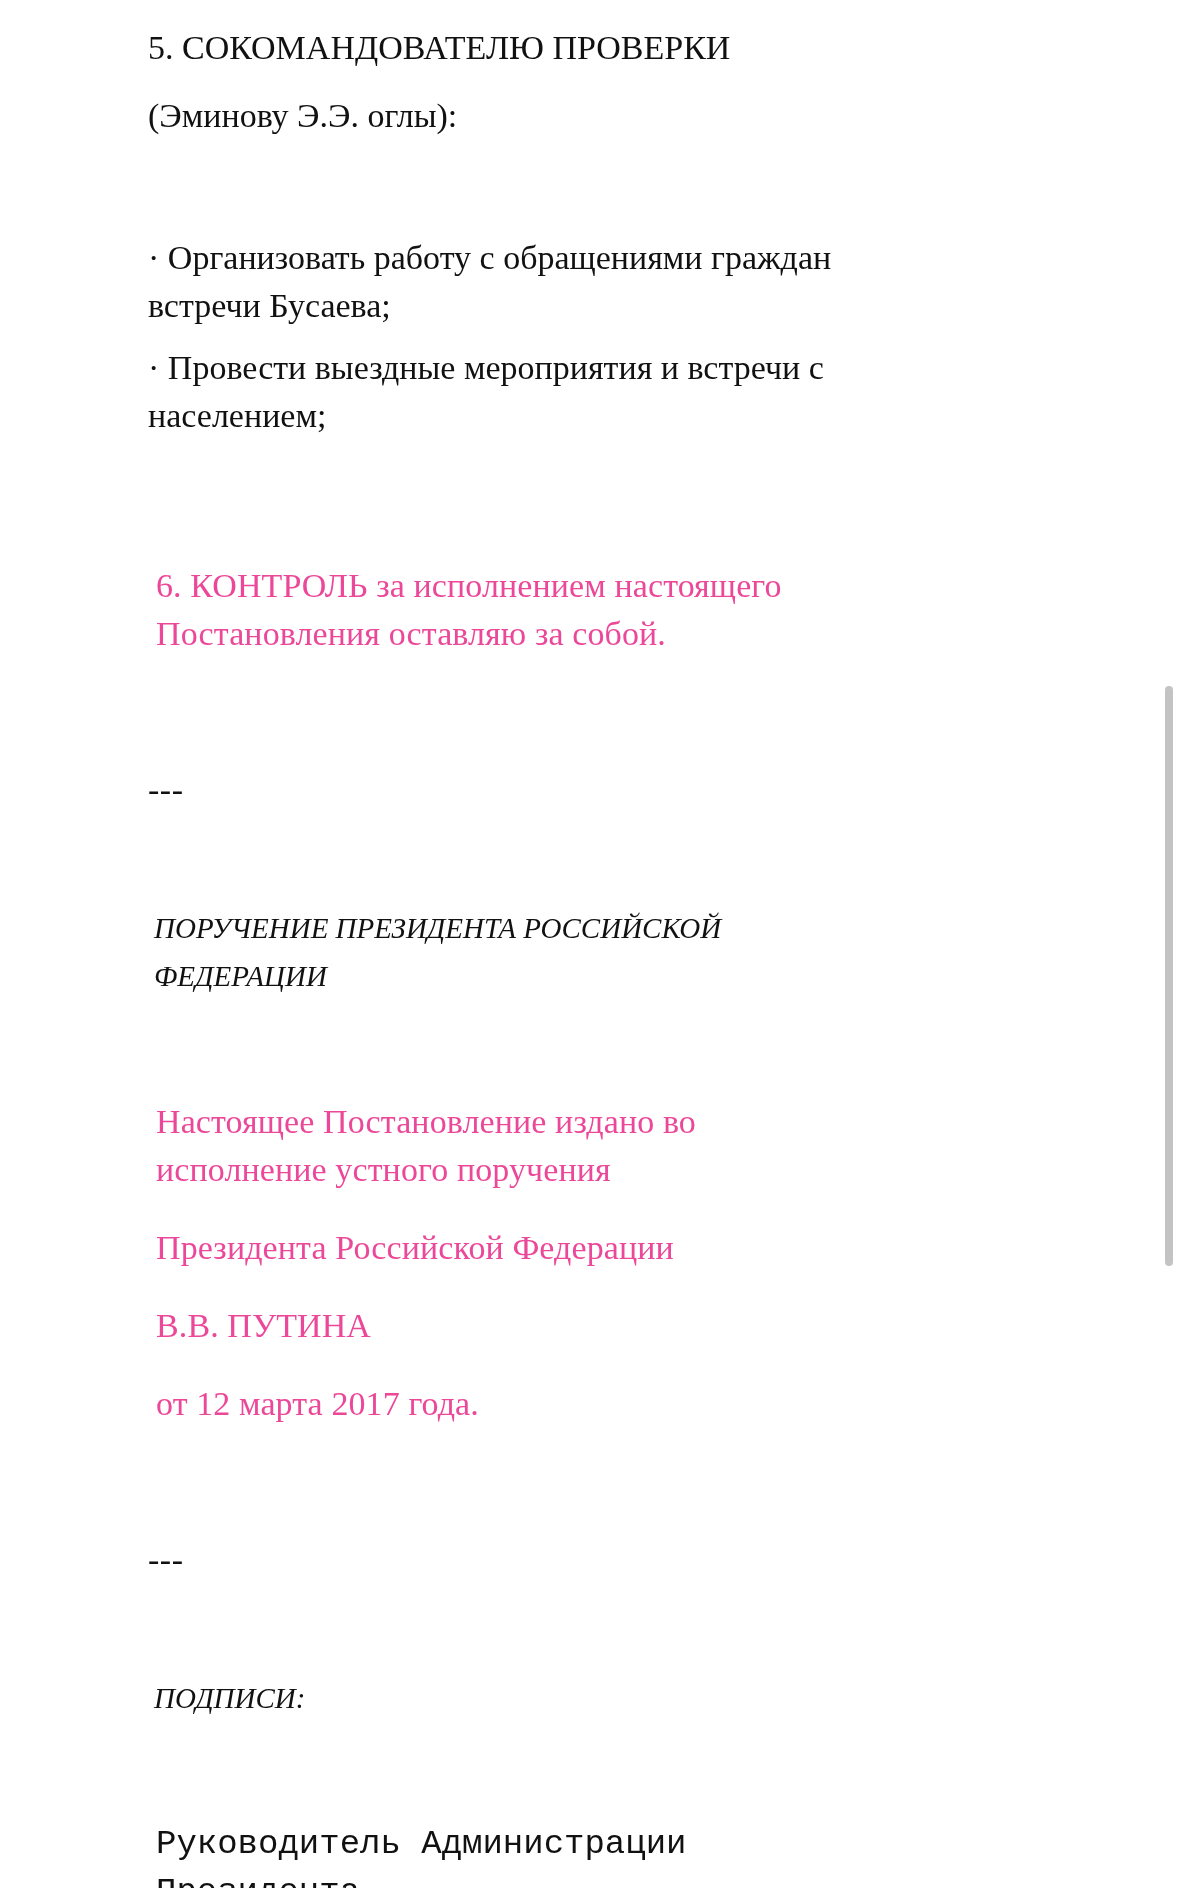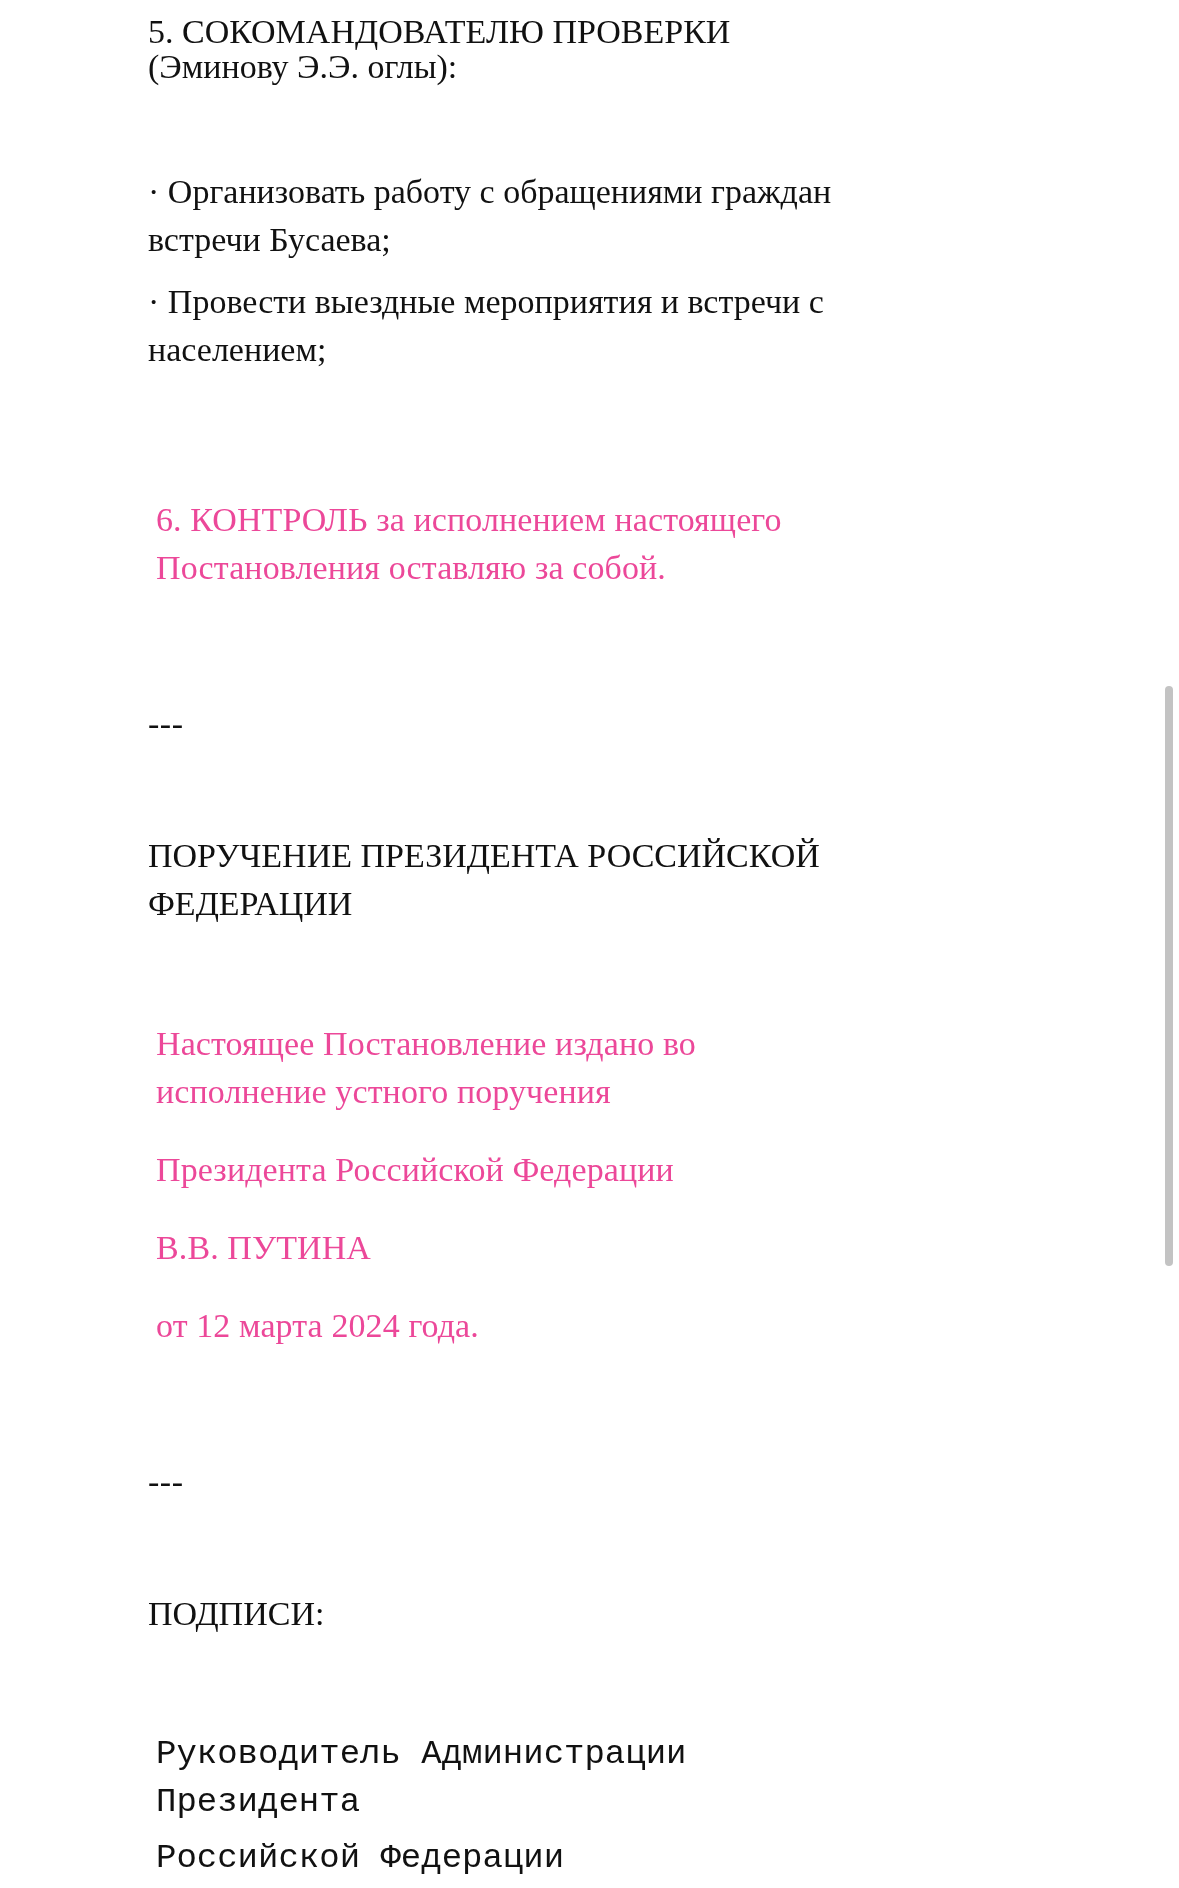--- a/index.html
+++ b/index.html
@@ -40,30 +40,31 @@
     font-size: 34px;
     line-height: 48px;
     color: #ec4899;
     margin: 8px;
     letter-spacing: 0.1px;
     white-space: pre-wrap;
   }
 
   .heading-num {
     font-size: 34px;
-    line-height: 35px;
+    line-height: 68px;
     margin: 0;
     white-space: pre-wrap;
   }
 
   .heading-caps {
-    font-size: 34px;
+    font-size: 29px;
     line-height: 48px;
-    margin: 0;
+    margin: 6px;
     white-space: pre-wrap;
+    font-style: italic;
   }
 
   .bullet {
     font-size: 34px;
     line-height: 48px;
     margin: 0;
     white-space: pre-wrap;
   }
 
   .sep {
@@ -146,21 +147,21 @@
     <div class="gap-xs"></div>
 
     <p class="para">Президента Российской Федерации</p>
 
     <div class="gap-xs"></div>
 
     <p class="para">В.В. ПУТИНА</p>
 
     <div class="gap-xs"></div>
 
-    <p class="para">от 12 марта 2024 года.</p>
+    <p class="para">от 12 марта 2017 года.</p>
 
     <div class="gap-xl"></div>
 
     <p class="sep">---</p>
 
     <div class="gap-l"></div>
 
     <p class="heading-caps">ПОДПИСИ:</p>
 
     <div class="gap-l"></div>

